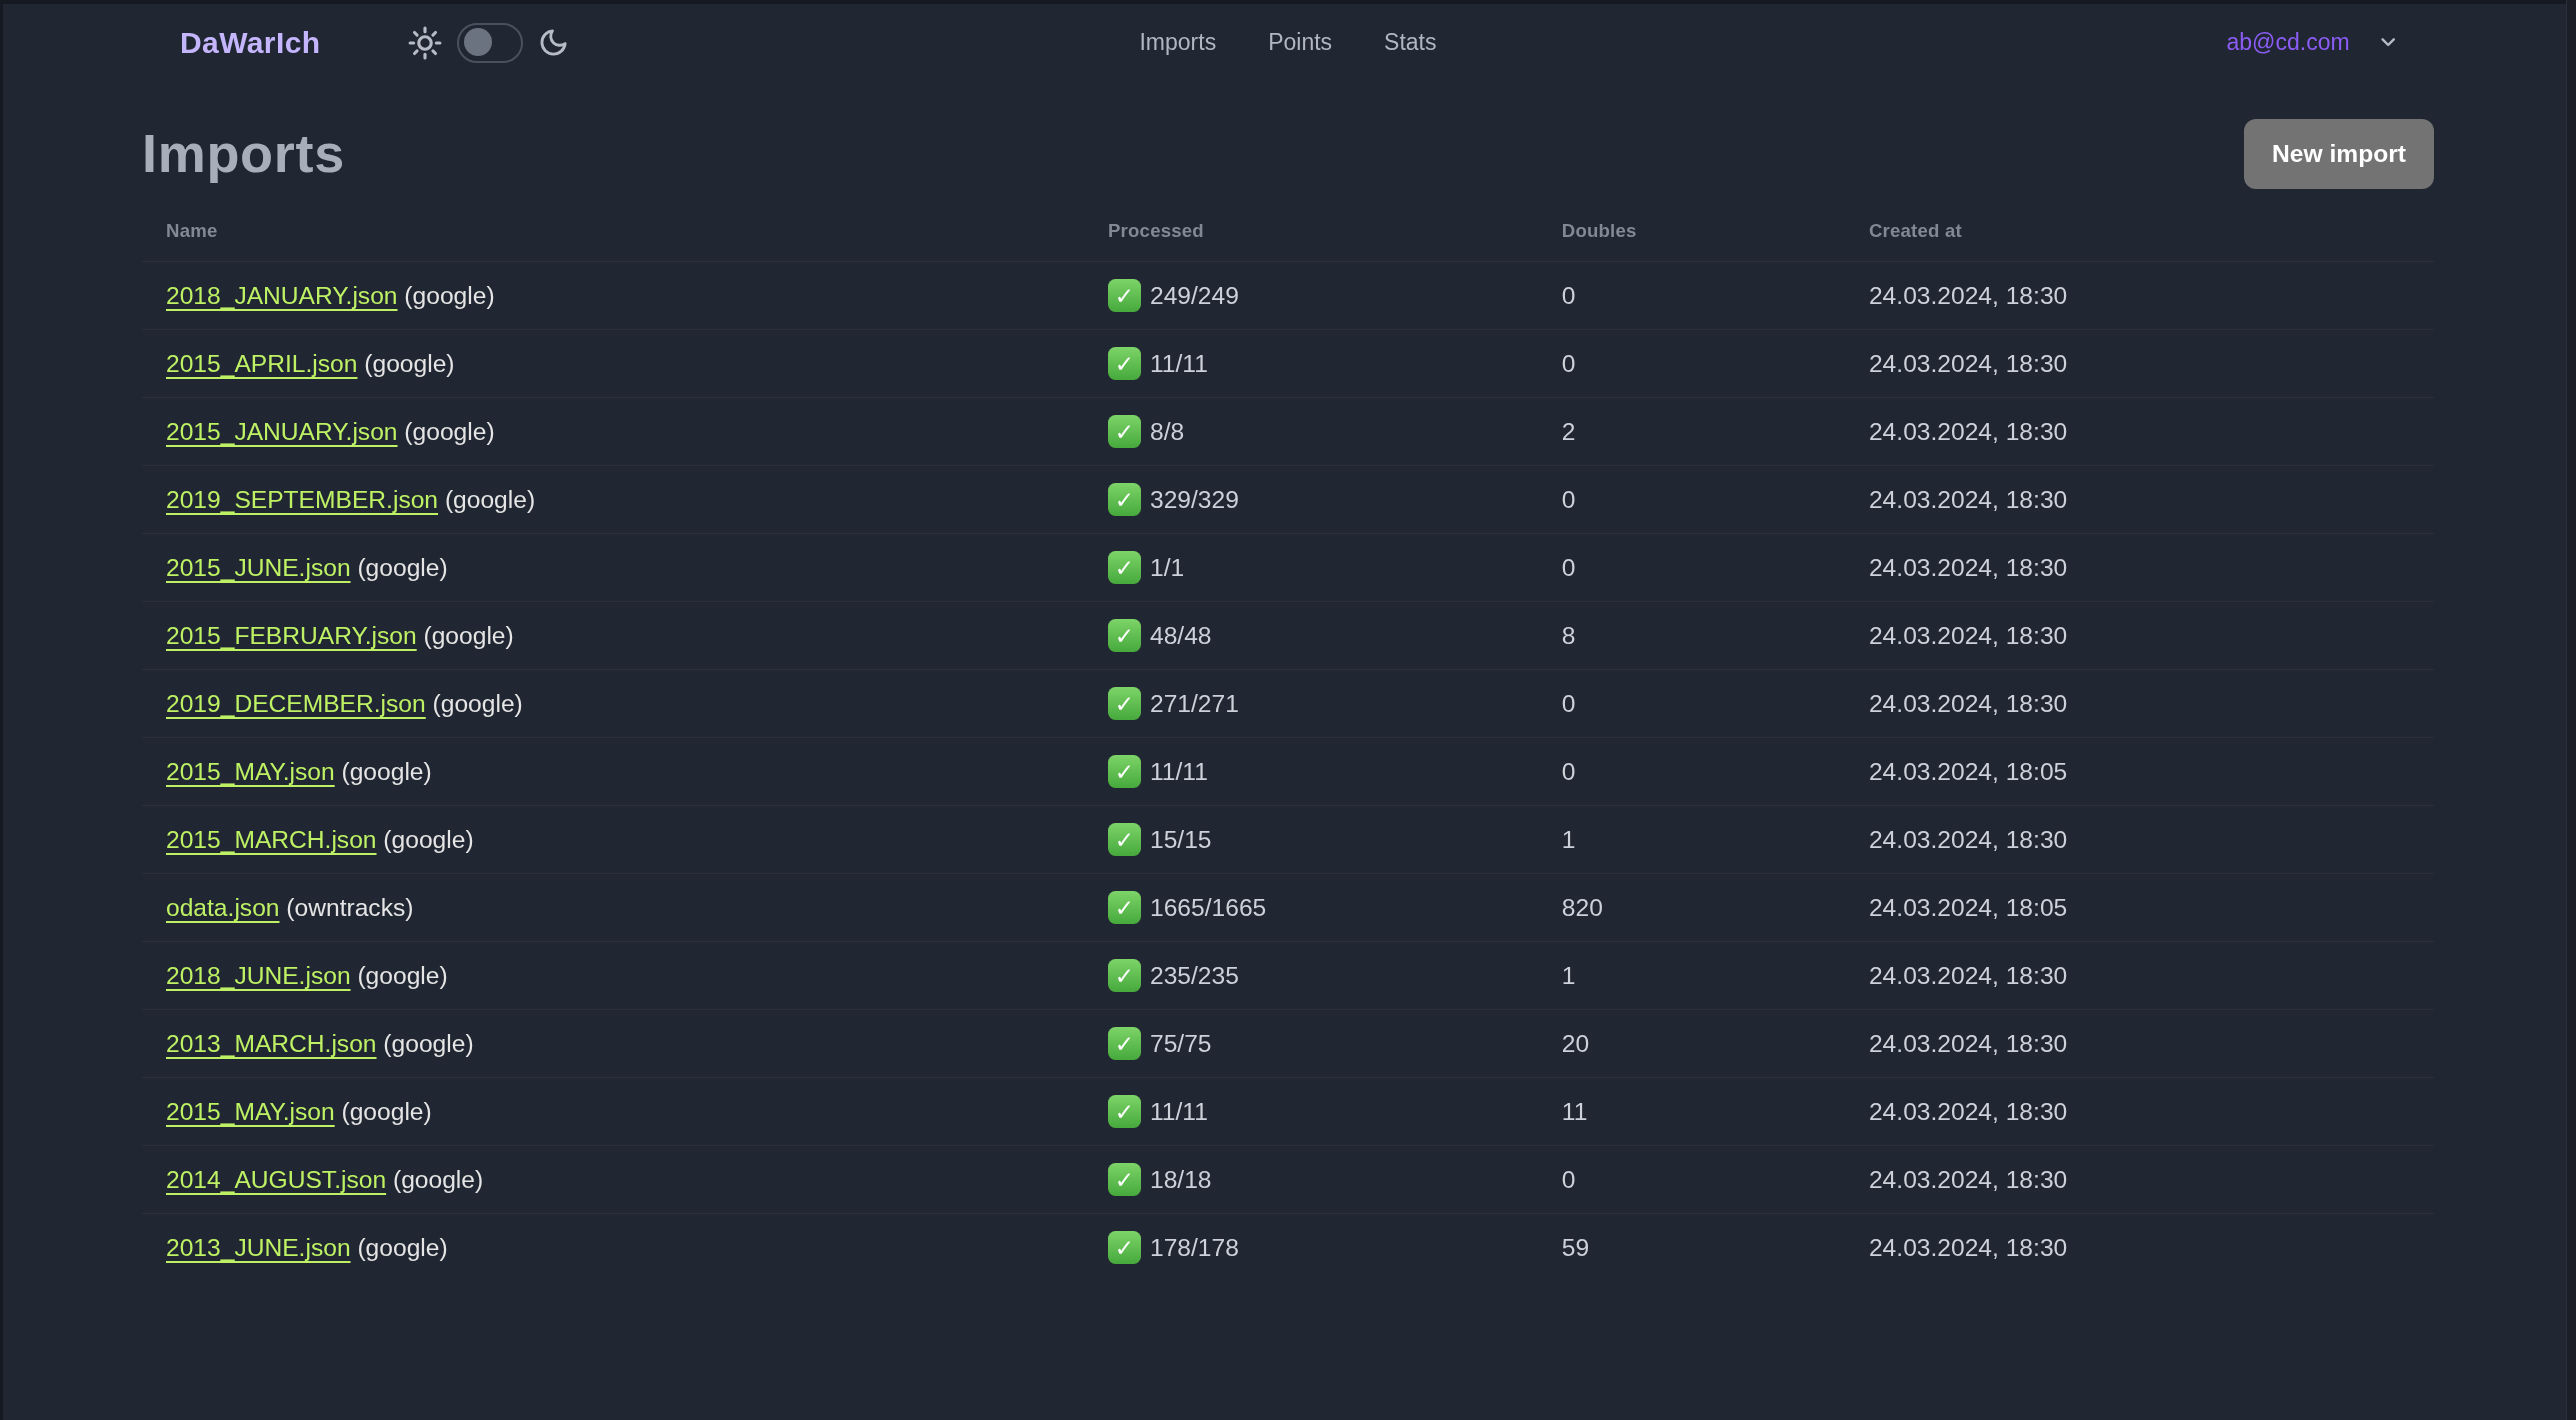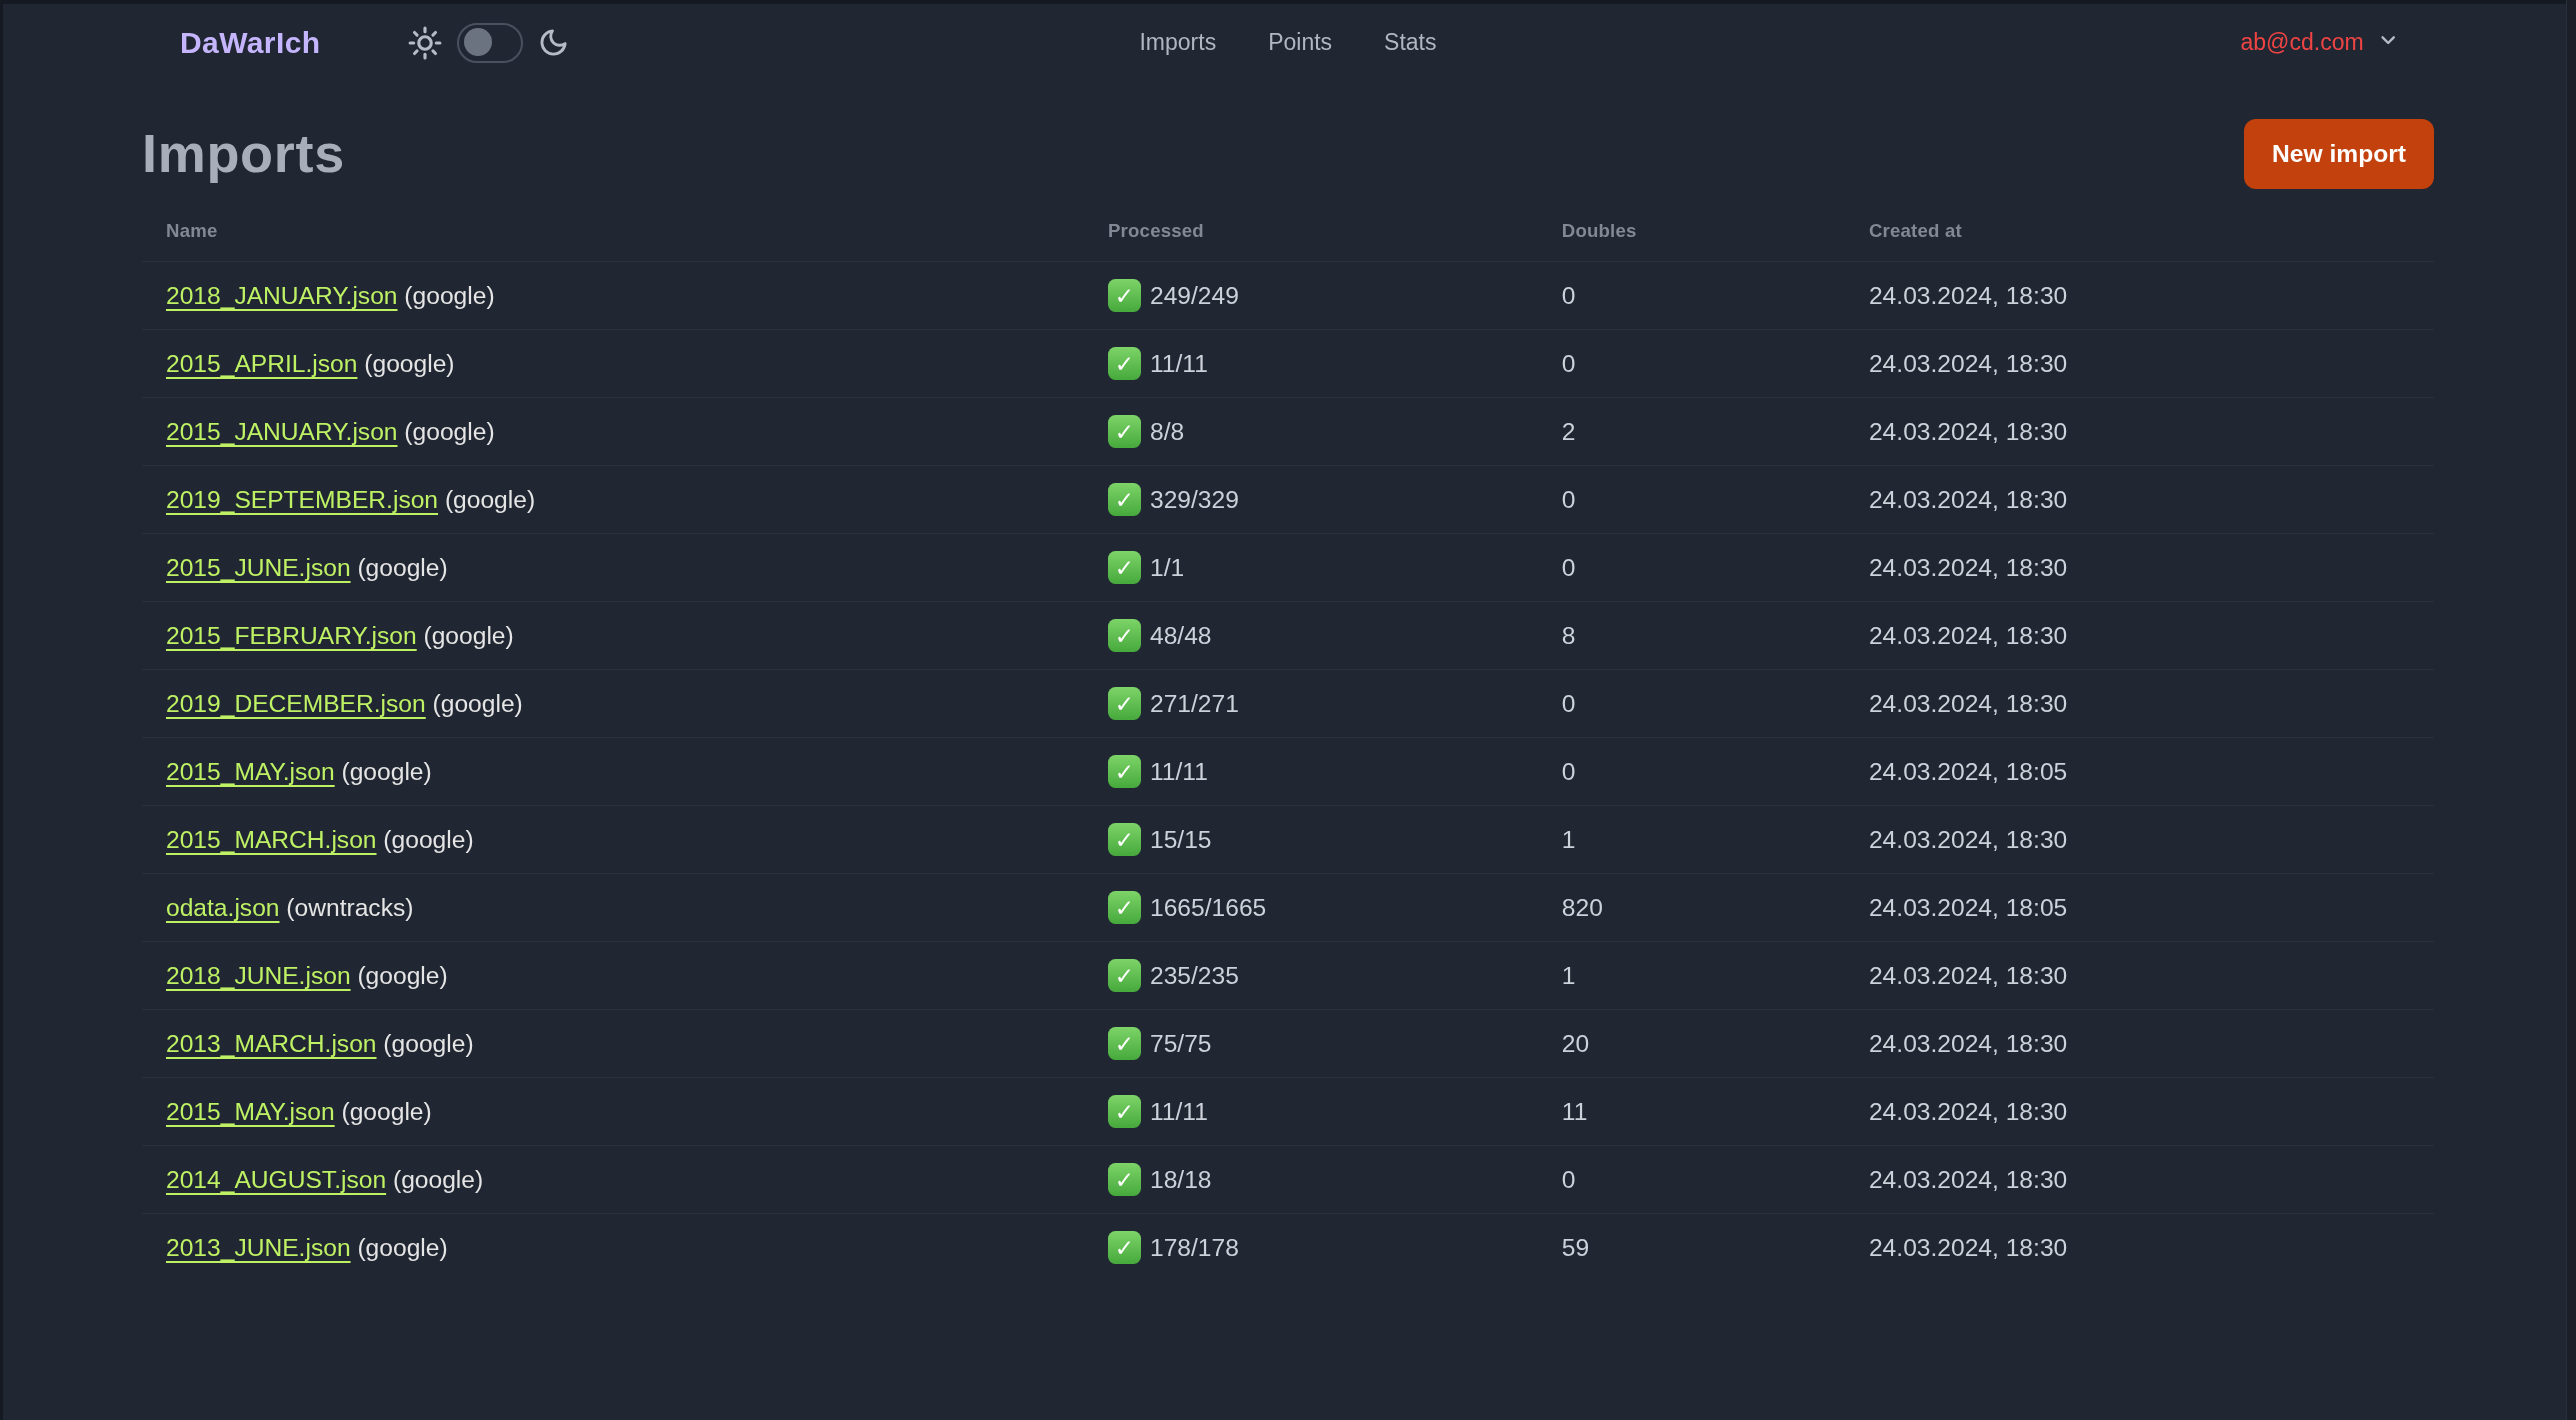--- a/index.html
+++ b/index.html
@@ -15,28 +15,28 @@
 
   
   header { display:flex; align-items:center; height:85px; padding:0 177px 0 180px; position:relative; }
   .logo { font-size:30px; font-weight:bold; color:#c4b5fd; letter-spacing:0.4px; cursor:pointer; }
   .theme-group { display:flex; align-items:center; gap:15px; margin-left:88px; }
   .icon { color:#b6bcc6; display:inline-flex; }
   .toggle { width:66px; height:40px; border:2.2px solid #4a515e; border-radius:21.6px; position:relative; display:inline-block; box-sizing:border-box; cursor:pointer; }
   .toggle .knob { position:absolute; left:4.5px; top:3.7px; width:28px; height:28px; border-radius:50%; background:#6b7380; }
   nav { position:absolute; left:50%; transform:translateX(-50%); display:flex; gap:52px; }
   nav a { font-size:23px; color:#b0b7c2; text-decoration:none; cursor:pointer; }
-  .user-menu { margin-left:auto; display:flex; gap:13px; font-size:23px; color:#ef4444; cursor:pointer; }
+  .user-menu { margin-left:auto; display:flex; align-items:center; gap:27px; font-size:23px; color:#8b5cf6; cursor:pointer; }
 
   
   main { padding:0 142px; }
   .page-head { display:flex; align-items:center; justify-content:space-between; margin-top:34px; }
   h1 { margin:0; font-size:54px; line-height:1.1; font-weight:800; color:#a7aeba; letter-spacing:0.7px; }
   .btn-primary {
-    background:#c2410c; color:#ffffff; font-size:24.6px; font-weight:600;
+    background:#737373; color:#ffffff; font-size:24.6px; font-weight:600;
     border:none; border-radius:12px; height:70px; padding:0 28px;
     font-family:"Liberation Sans", sans-serif; cursor:pointer;
   }
 
   
   table { width:100%; border-collapse:collapse; table-layout:fixed; margin-top:3px; }
   th { text-align:left; font-size:18.6px; color:#828995; font-weight:700; padding:28px 0 19.4px 24px; letter-spacing:0.2px; }
   tbody td { height:67px; padding:0 0 0 24px; border-top:1.5px solid #2b303b; font-size:24.6px; color:#ccd1da; vertical-align:middle; white-space:nowrap; }
   .file-link { color:#bef264; text-decoration:underline; text-underline-offset:5.2px; text-decoration-thickness:1.5px; cursor:pointer; }
   .source { color:#e5e5e5; }

